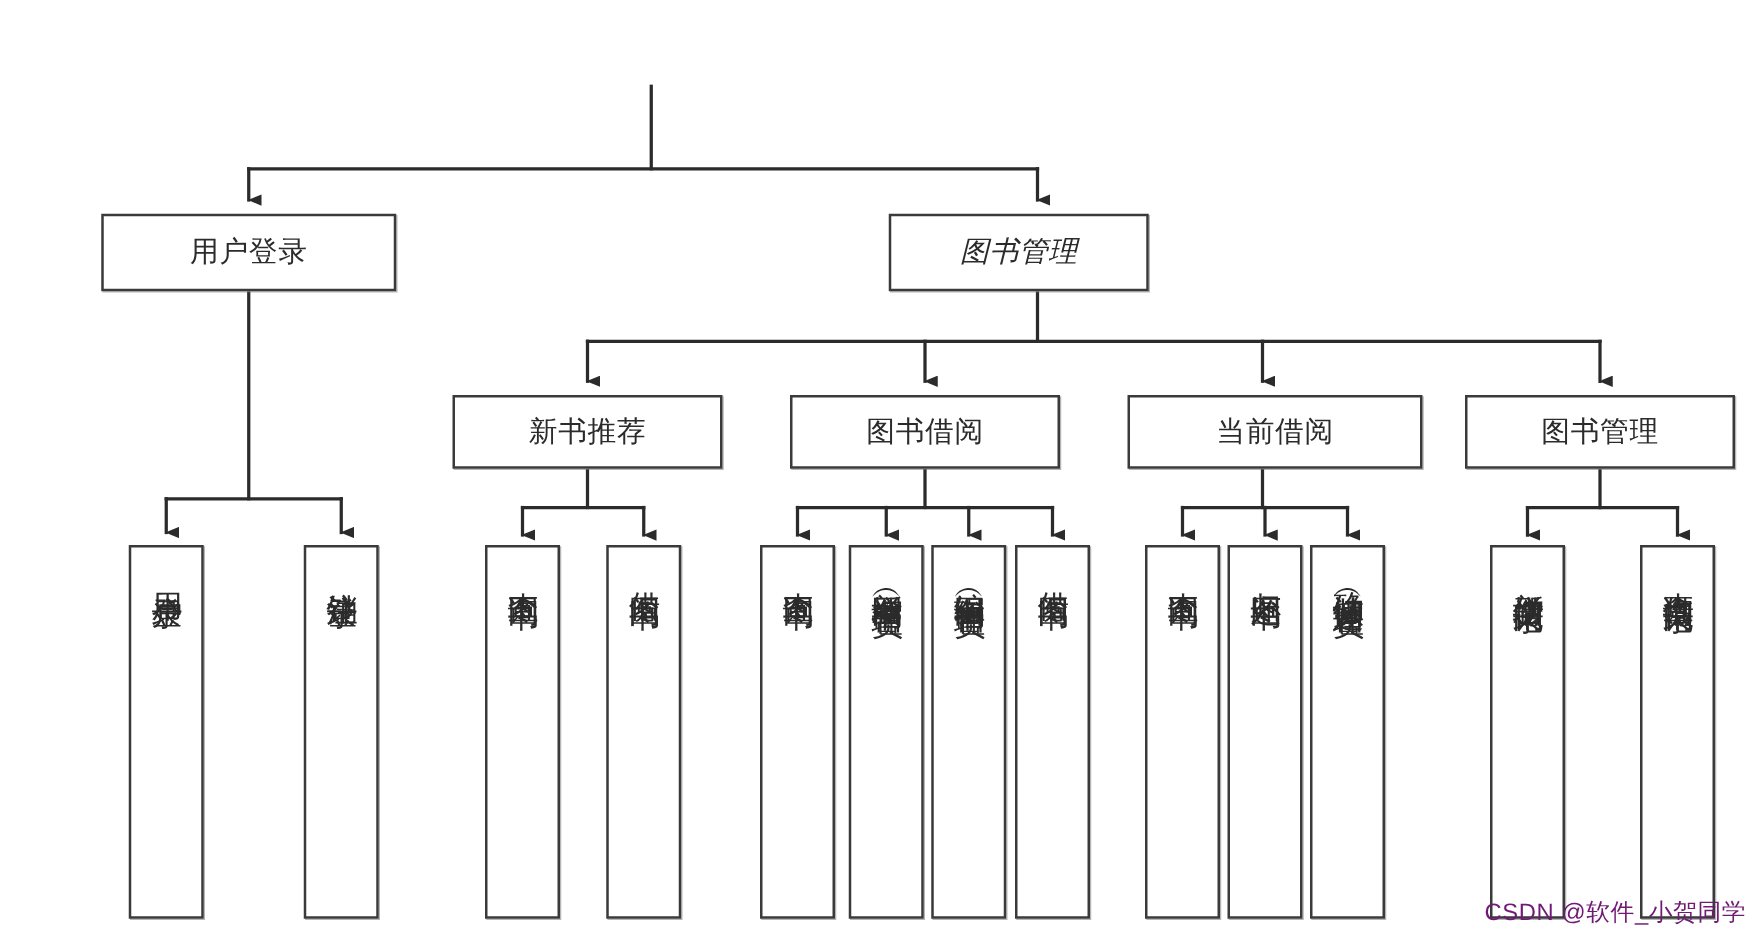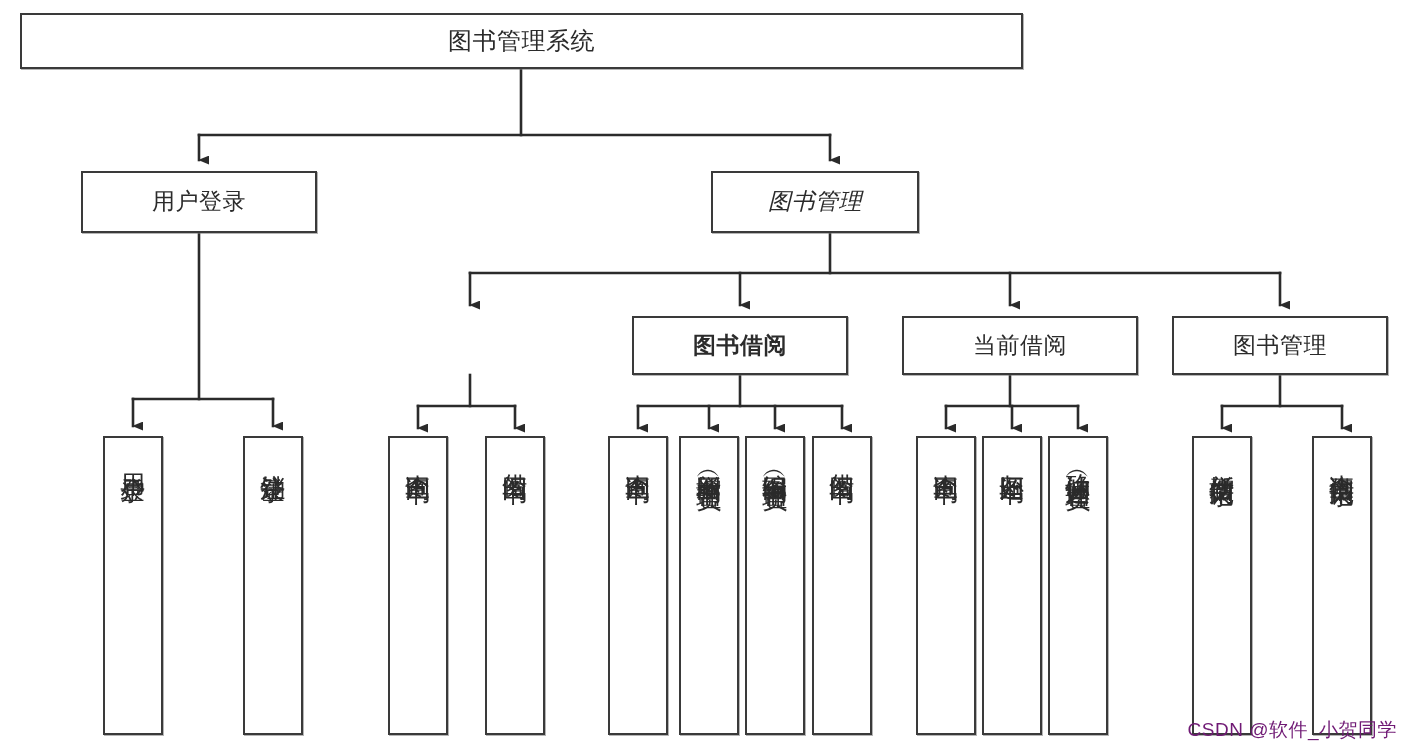--- a/index.html
+++ b/index.html
@@ -125,32 +125,32 @@
       <path d="M 1012 406 L 1012 428" marker-end="url(#arrowhead)"></path>
       <path d="M 1078 406 L 1078 428" marker-end="url(#arrowhead)"></path>
 
       <path d="M 1280 375 L 1280 406"></path>
       <path d="M 1222 406 L 1342 406"></path>
       <path d="M 1222 406 L 1222 428" marker-end="url(#arrowhead)"></path>
       <path d="M 1342 406 L 1342 428" marker-end="url(#arrowhead)"></path>
     </g>
   </svg>
 
-  <div class="node horiz root" style="left: 20px; top: 13px; width: 1003px; height: 56px;">
-    <span class="node-label">图书管理系统</span>
-  </div>
 
   <div class="node horiz" style="left: 81px; top: 171px; width: 236px; height: 62px;">
     <span class="node-label">用户登录</span>
   </div>
   <div class="node horiz" style="left: 711px; top: 171px; width: 208px; height: 62px; font-style: italic;">
     <span class="node-label">图书管理</span>
   </div>
 
-  <div class="node horiz" style="left: 632px; top: 316px; width: 216px; height: 59px; font-weight: bold;">
+  <div class="node horiz" style="left: 362px; top: 316px; width: 216px; height: 59px;">
+    <span class="node-label">新书推荐</span>
+  </div>
+  <div class="node horiz" style="left: 632px; top: 316px; width: 216px; height: 59px;">
     <span class="node-label">图书借阅</span>
   </div>
   <div class="node horiz" style="left: 902px; top: 316px; width: 236px; height: 59px;">
     <span class="node-label">当前借阅</span>
   </div>
   <div class="node horiz" style="left: 1172px; top: 316px; width: 216px; height: 59px;">
     <span class="node-label">图书管理</span>
   </div>
 
   <div class="node vert" style="left: 103px; top: 436px; width: 60px; height: 299px;">

